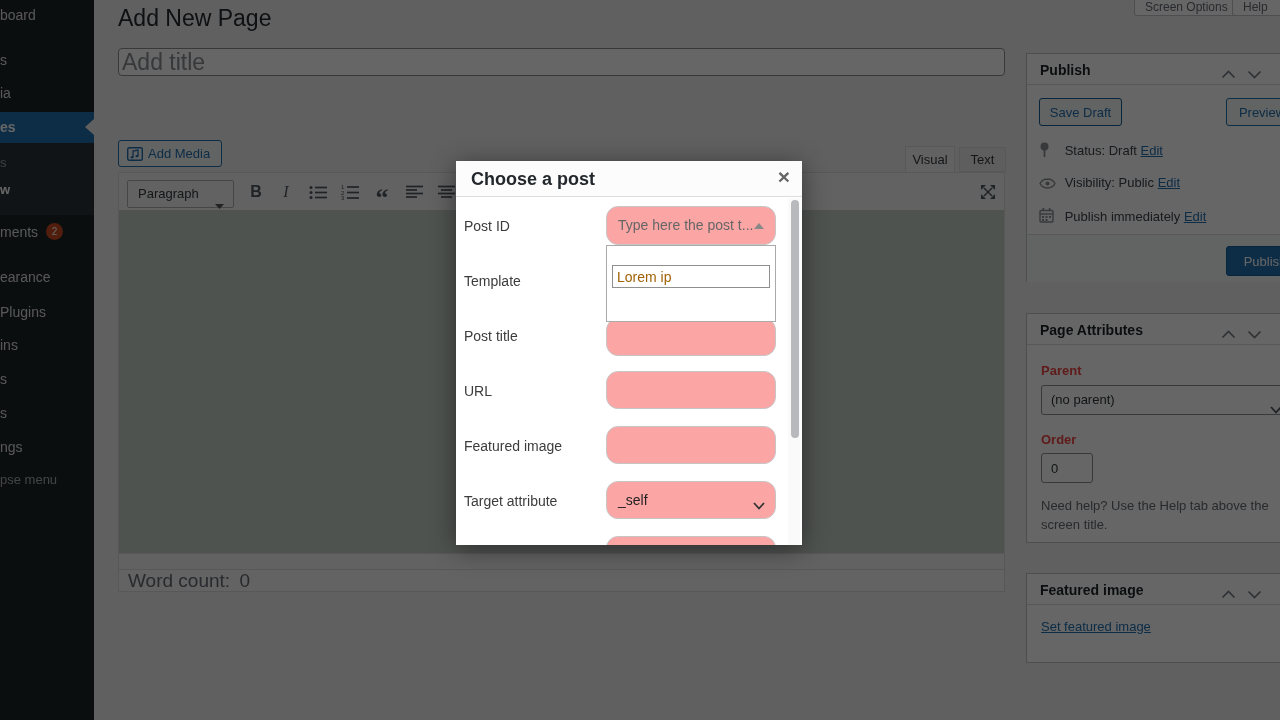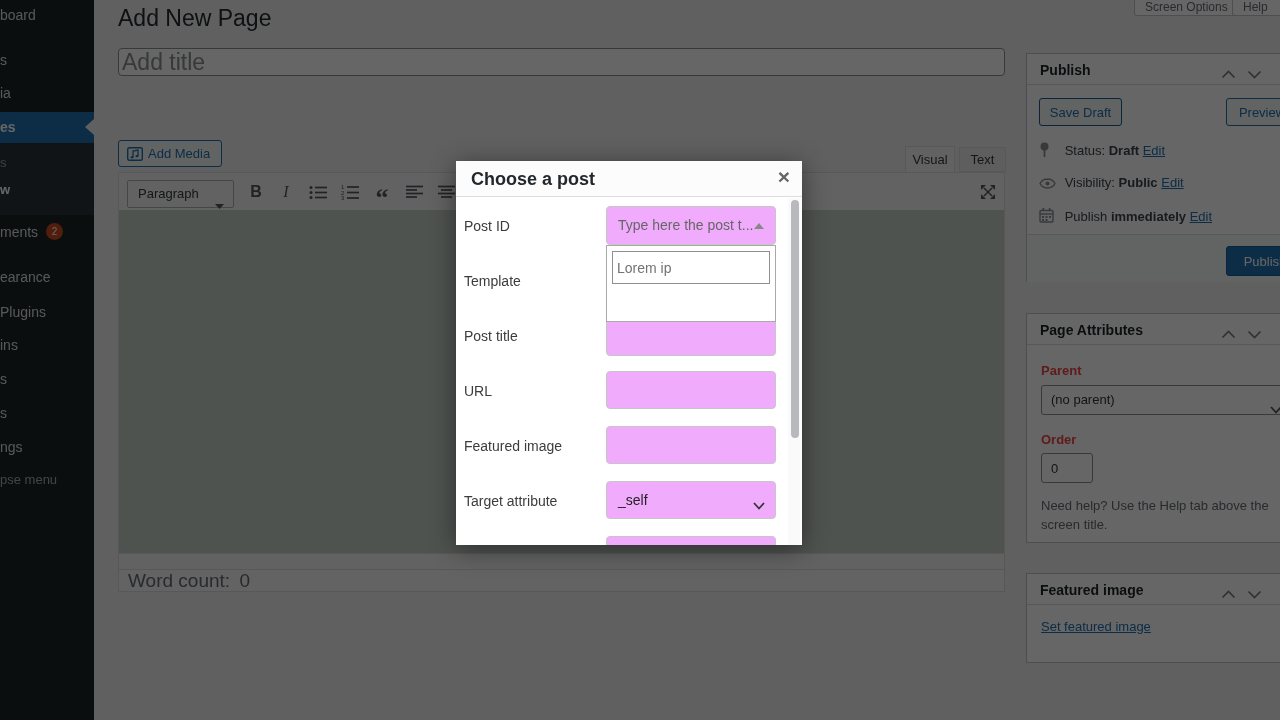--- a/index.html
+++ b/index.html
@@ -44,37 +44,37 @@
   .ed-resize { position:absolute; left:0; top:381px; width:885px; height:15px; background:#f5f5f5; }
   .ed-status { position:absolute; left:0; top:396px; width:885px; height:22px; background:#f7f7f7; border-top:1px solid #dcdcde; font-size:19px; color:#646970; line-height:22px; padding-left:9px; }
 
   
   .panel { position:absolute; left:1026px; width:262px; background:#ffffff; border:1px solid #c3c4c7; }
   .panel-h { position:relative; height:31px; border-bottom:1px solid #dcdcde; }
   .panel-h .t { position:absolute; left:13px; top:8px; font-size:14px; font-weight:bold; color:#1d2327; }
   .panel-chev { position:absolute; top:11px; width:16px; height:10px; }
   .link { color:#2271b1; text-decoration:underline; }
   .prow { position:absolute; left:12px; font-size:13px; color:#3c434a; }
-  .bold { font-weight:bold; }
+  .bold { font-weight:normal; }
   .btn-primary { background:#2271b1; border:1px solid #135e96; border-radius:3px; color:#fff; font-size:13px; text-align:center; }
   .pa-label { position:absolute; left:14px; font-size:13px; font-weight:bold; color:#ef4444; }
   .wp-select { position:absolute; border:1px solid #8c8f94; border-radius:3px; background:#fff; font-size:13px; color:#2c3338; }
   .help-text { position:absolute; left:14px; font-size:13px; color:#646970; }
 
   
   .modal { left:456px; top:161px; width:346px; height:384px; background:#fff; z-index:100; box-shadow:0 4px 24px rgba(0,0,0,0.45); overflow:hidden; }
   .modal-h { position:absolute; left:0; top:0; width:100%; height:36px; background:#fcfcfc; border-bottom:1px solid #ddd; }
   .modal-title { position:absolute; left:15px; top:8px; font-size:18px; font-weight:bold; color:#23282d; }
   .modal-close { position:absolute; right:12px; top:4px; font-size:21px; font-weight:bold; color:#666; cursor:pointer; }
   .m-label { position:absolute; left:8px; font-size:14px; color:#3c3c3c; }
-  .m-field { position:absolute; left:150px; width:170px; height:38px; background:#f0abfc; border:1px solid #c6c6c6; border-radius:4px; }
+  .m-field { position:absolute; left:150px; width:170px; height:38px; background:#fca5a5; border:1px solid #c6c6c6; border-radius:12px; }
   .combo-text { position:absolute; left:11px; top:10px; font-size:14px; color:#666; white-space:nowrap; }
   .combo-arrow { position:absolute; right:11px; top:16px; width:0; height:0; border-left:5px solid transparent; border-right:5px solid transparent; border-bottom:6px solid #888; }
   .dropdown { position:absolute; left:150px; top:84px; width:170px; height:77px; background:#fff; border:1px solid #aaa; z-index:5; }
-  .dd-search { position:absolute; left:5px; top:5px; width:158px; height:33px; border:1px solid #8f8f8f; font-size:14px; color:#737373; padding:0 4px; outline:none; font-family:"Liberation Sans",sans-serif; background:#fff; }
+  .dd-search { position:absolute; left:5px; top:19px; width:158px; height:23px; border:1px solid #8f8f8f; font-size:14px; color:#a16207; padding:0 4px; outline:none; font-family:"Liberation Sans",sans-serif; background:#fff; }
   .dd-option { position:absolute; left:0; top:32px; width:168px; height:45px; background:#5691f3; color:#fff; font-size:14px; line-height:16px; padding:5px 0 0 9px; }
   .m-scroll-track { position:absolute; left:332px; top:37px; width:12px; height:347px; background:#fafafa; }
   .m-scroll-thumb { position:absolute; left:335px; top:39px; width:8px; height:238px; background:#b7b9bd; border-radius:4px; }
   .sel-chev { position:absolute; }
 </style>
 </head>
 <body>
 
 <div class="root">
 

